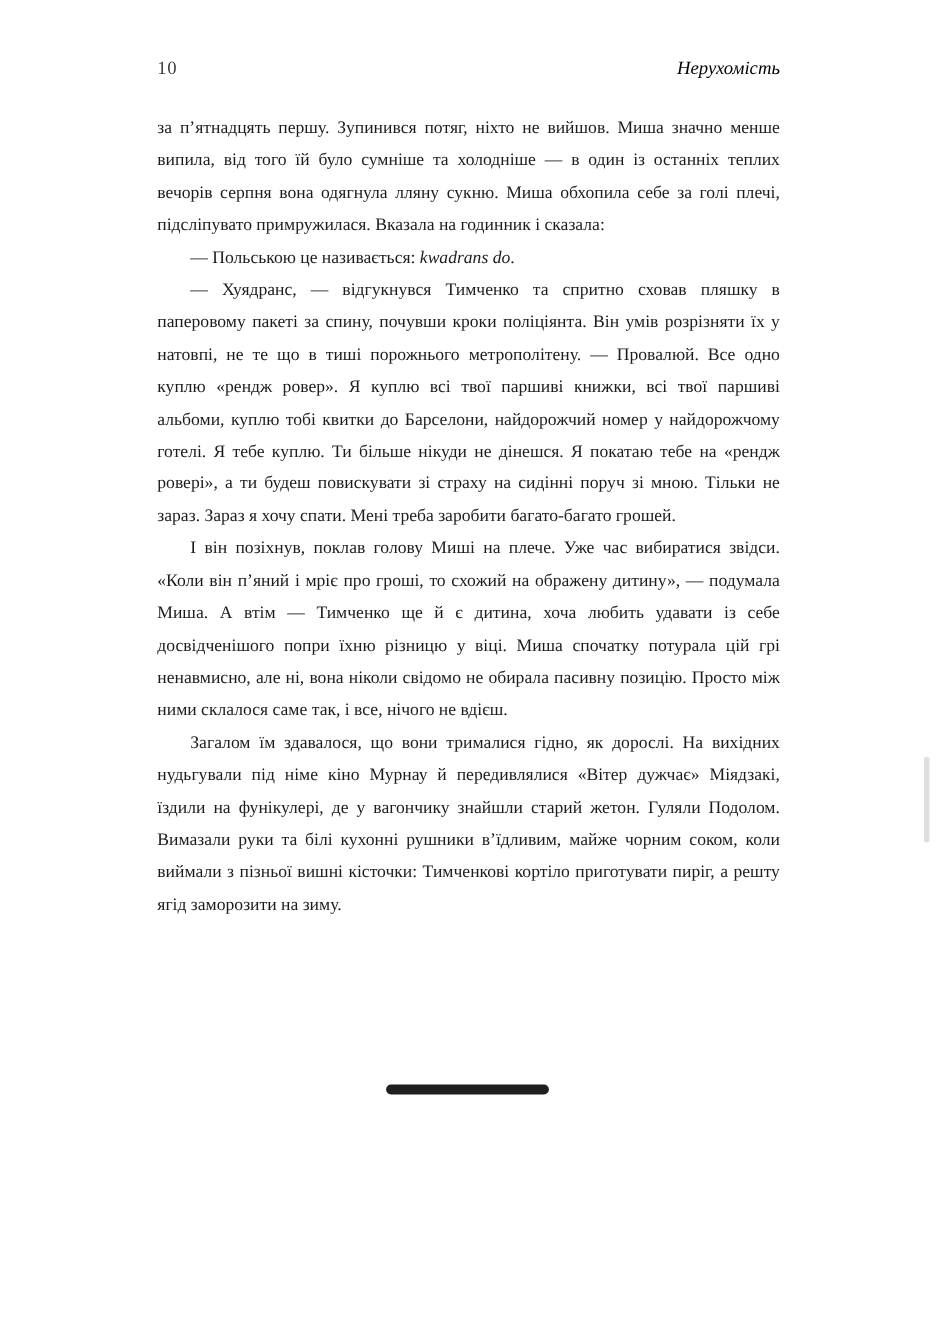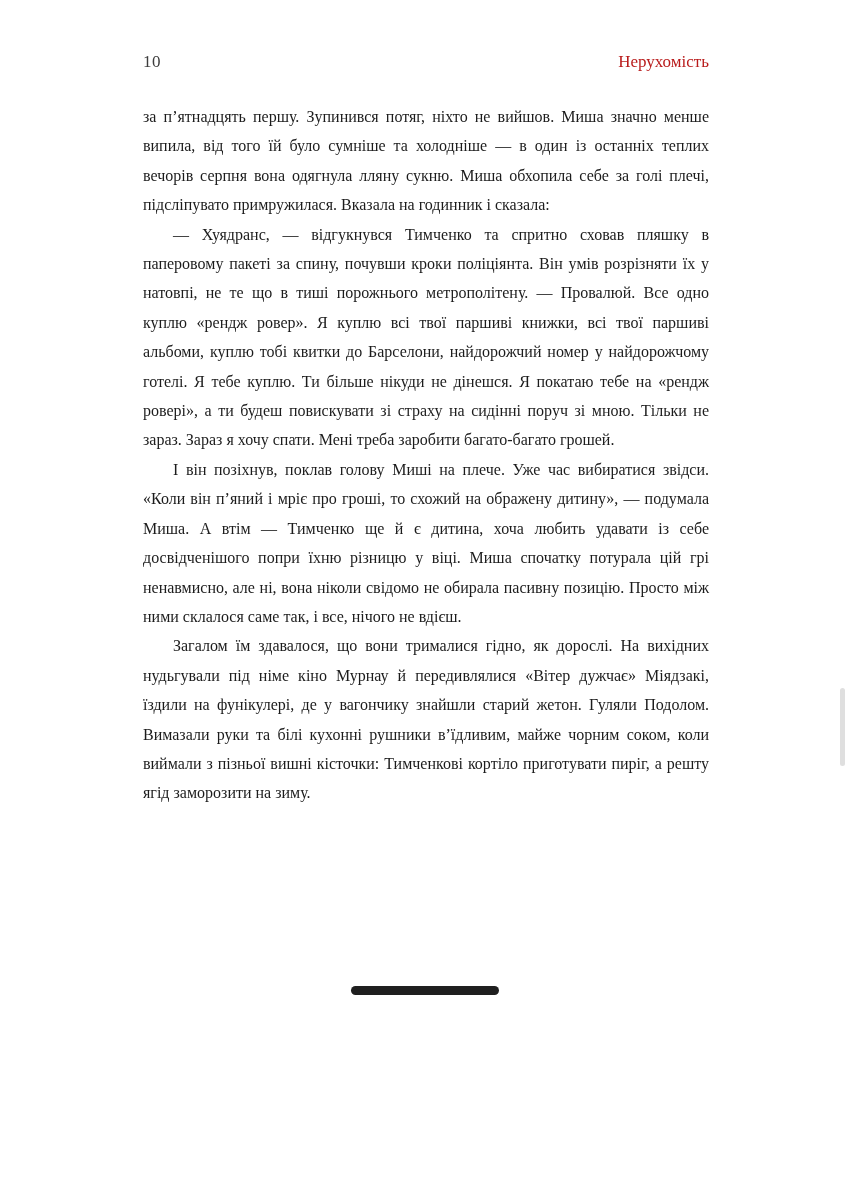--- a/index.html
+++ b/index.html
@@ -26,21 +26,22 @@
     justify-content: space-between;
     align-items: baseline;
     font-size: 17px;
     color: #3d3d3d;
     margin-bottom: 30px;
   }
   .page-number {
     letter-spacing: 0.5px;
   }
   .running-title {
-    color: #b91c1c;
+    font-style: italic;
+    color: #000000;
   }
   .body-text {
     color: #1c1c1c;
     font-size: 16px;
     line-height: 29.4px;
     text-align: justify;
   }
   .body-text p {
     margin: 0;
     padding: 0;
@@ -75,20 +76,21 @@
 <body>
 
 <div class="page">
   <div class="content">
     <div class="running-head">
       <span class="page-number">10</span>
       <span class="running-title">Нерухомість</span>
     </div>
     <div class="body-text">
         <p class=""><span>за п’ятнадцять першу. Зупинився потяг, ніхто не вийшов. Миша значно менше випила, від того їй було сумніше та холодніше — в один із останніх теплих вечорів серпня вона одягнула лляну сукню. Миша обхопила себе за голі плечі, підсліпувато примружилася. Вказала на годинник і сказала:</span></p>
+        <p class="indent"><span>— Польською це називається: </span><span class="italic">kwadrans do</span><span>.</span></p>
         <p class="indent"><span>— Хуядранс, — відгукнувся Тимченко та спритно сховав пляшку в паперовому пакеті за спину, почувши кроки поліціянта. Він умів розрізняти їх у натовпі, не те що в тиші порожнього метрополітену. — Провалюй. Все одно куплю «рендж ровер». Я куплю всі твої паршиві книжки, всі твої паршиві альбоми, куплю тобі квитки до Барселони, найдорожчий номер у найдорожчому готелі. Я тебе куплю. Ти більше нікуди не дінешся. Я покатаю тебе на «рендж ровері», а ти будеш повискувати зі страху на сидінні поруч зі мною. Тільки не зараз. Зараз я хочу спати. Мені треба заробити багато-багато грошей.</span></p>
         <p class="indent"><span>І він позіхнув, поклав голову Миші на плече. Уже час вибиратися звідси. «Коли він п’яний і мріє про гроші, то схожий на ображену дитину», — подумала Миша. А втім — Тимченко ще й є дитина, хоча любить удавати із себе досвідченішого попри їхню різницю у віці. Миша спочатку потурала цій грі ненавмисно, але ні, вона ніколи свідомо не обирала пасивну позицію. Просто між ними склалося саме так, і все, нічого не вдієш.</span></p>
         <p class="indent"><span>Загалом їм здавалося, що вони трималися гідно, як дорослі. На вихідних нудьгували під німе кіно Мурнау й передивлялися «Вітер дужчає» Міядзакі, їздили на фунікулері, де у вагончику знайшли старий жетон. Гуляли Подолом. Вимазали руки та білі кухонні рушники в’їдливим, майже чорним соком, коли виймали з пізньої вишні кісточки: Тимченкові кортіло приготувати пиріг, а решту ягід заморозити на зиму.</span></p>
       </div>
   </div>
 
   <div class="scroll-thumb"></div>
   <div class="home-indicator"></div>
 </div>
 

